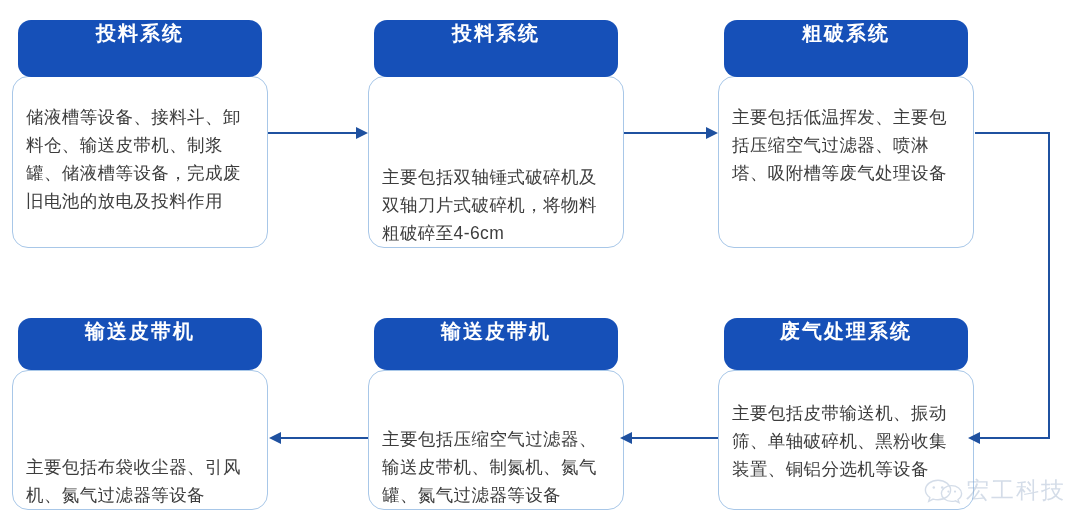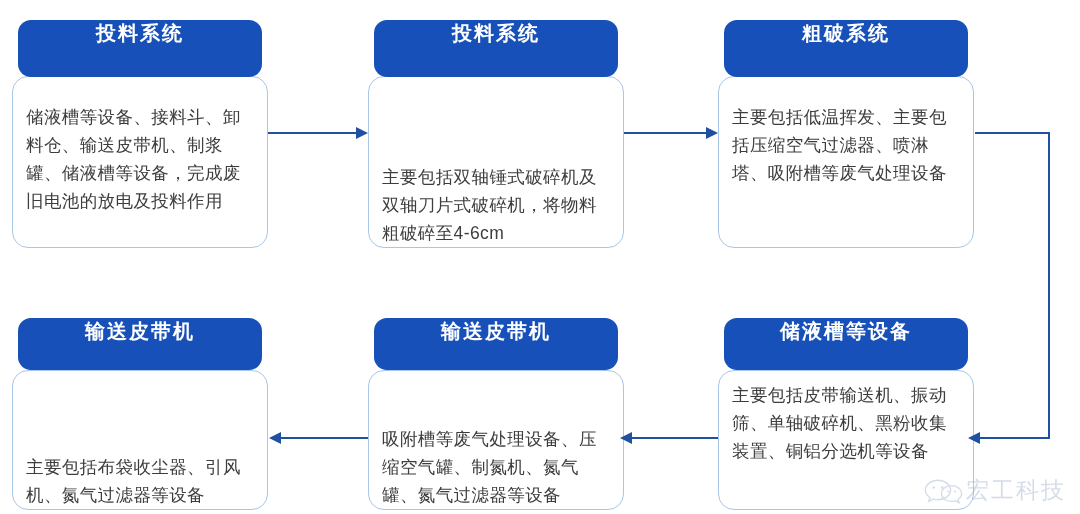--- a/index.html
+++ b/index.html
@@ -59,21 +59,21 @@
     word-break: break-all;
   }
 
   
   .row-top .node-header { height: 57px; font-size: 20px; }
   .row-top .node-body   { top: 56px; height: 172px; }
   .row-top .node-body-text { padding-top: 26px; font-size: 17.5px; line-height: 28px; }
 
   .row-bot .node-header { height: 52px; font-size: 20px; }
   .row-bot .node-body   { top: 52px; height: 140px; }
-  .row-bot .node-body-text { padding-top: 10px; font-size: 17.5px; line-height: 28px; }
+  .row-bot .node-body-text { padding-top: 28px; font-size: 17.5px; line-height: 28px; }
 
   
   .body-center .node-body-text { padding-top: 0; }
   .body-center .node-body {
     display: flex;
     align-items: flex-end;
   }
 
   
   .conn {
@@ -160,27 +160,27 @@
     <div class="node-body">
       <span class="node-body-text">主要包括布袋收尘器、引风机、氮气过滤器等设备</span>
     </div>
   </div>
 
   <div class="node row-bot body-center" style="left:368px; top:318px;">
     <div class="node-header">
       <span>输送皮带机</span>
     </div>
     <div class="node-body">
-      <span class="node-body-text">吸附槽等废气处理设备、压缩空气罐、制氮机、氮气罐、氮气过滤器等设备</span>
+      <span class="node-body-text">主要包括压缩空气过滤器、输送皮带机、制氮机、氮气罐、氮气过滤器等设备</span>
     </div>
   </div>
 
   <div class="node row-bot" style="left:718px; top:318px;">
     <div class="node-header">
-      <span>储液槽等设备</span>
+      <span>废气处理系统</span>
     </div>
     <div class="node-body">
       <span class="node-body-text">主要包括皮带输送机、振动筛、单轴破碎机、黑粉收集装置、铜铝分选机等设备</span>
     </div>
   </div>
 
   <div class="conn conn-h" style="left:268px; top:132px; width:90px;"></div>
   <div class="arrow arrow-right" style="left:356px; top:126.5px;"></div>
 
   <div class="conn conn-h" style="left:620px; top:132px; width:88px;"></div>

